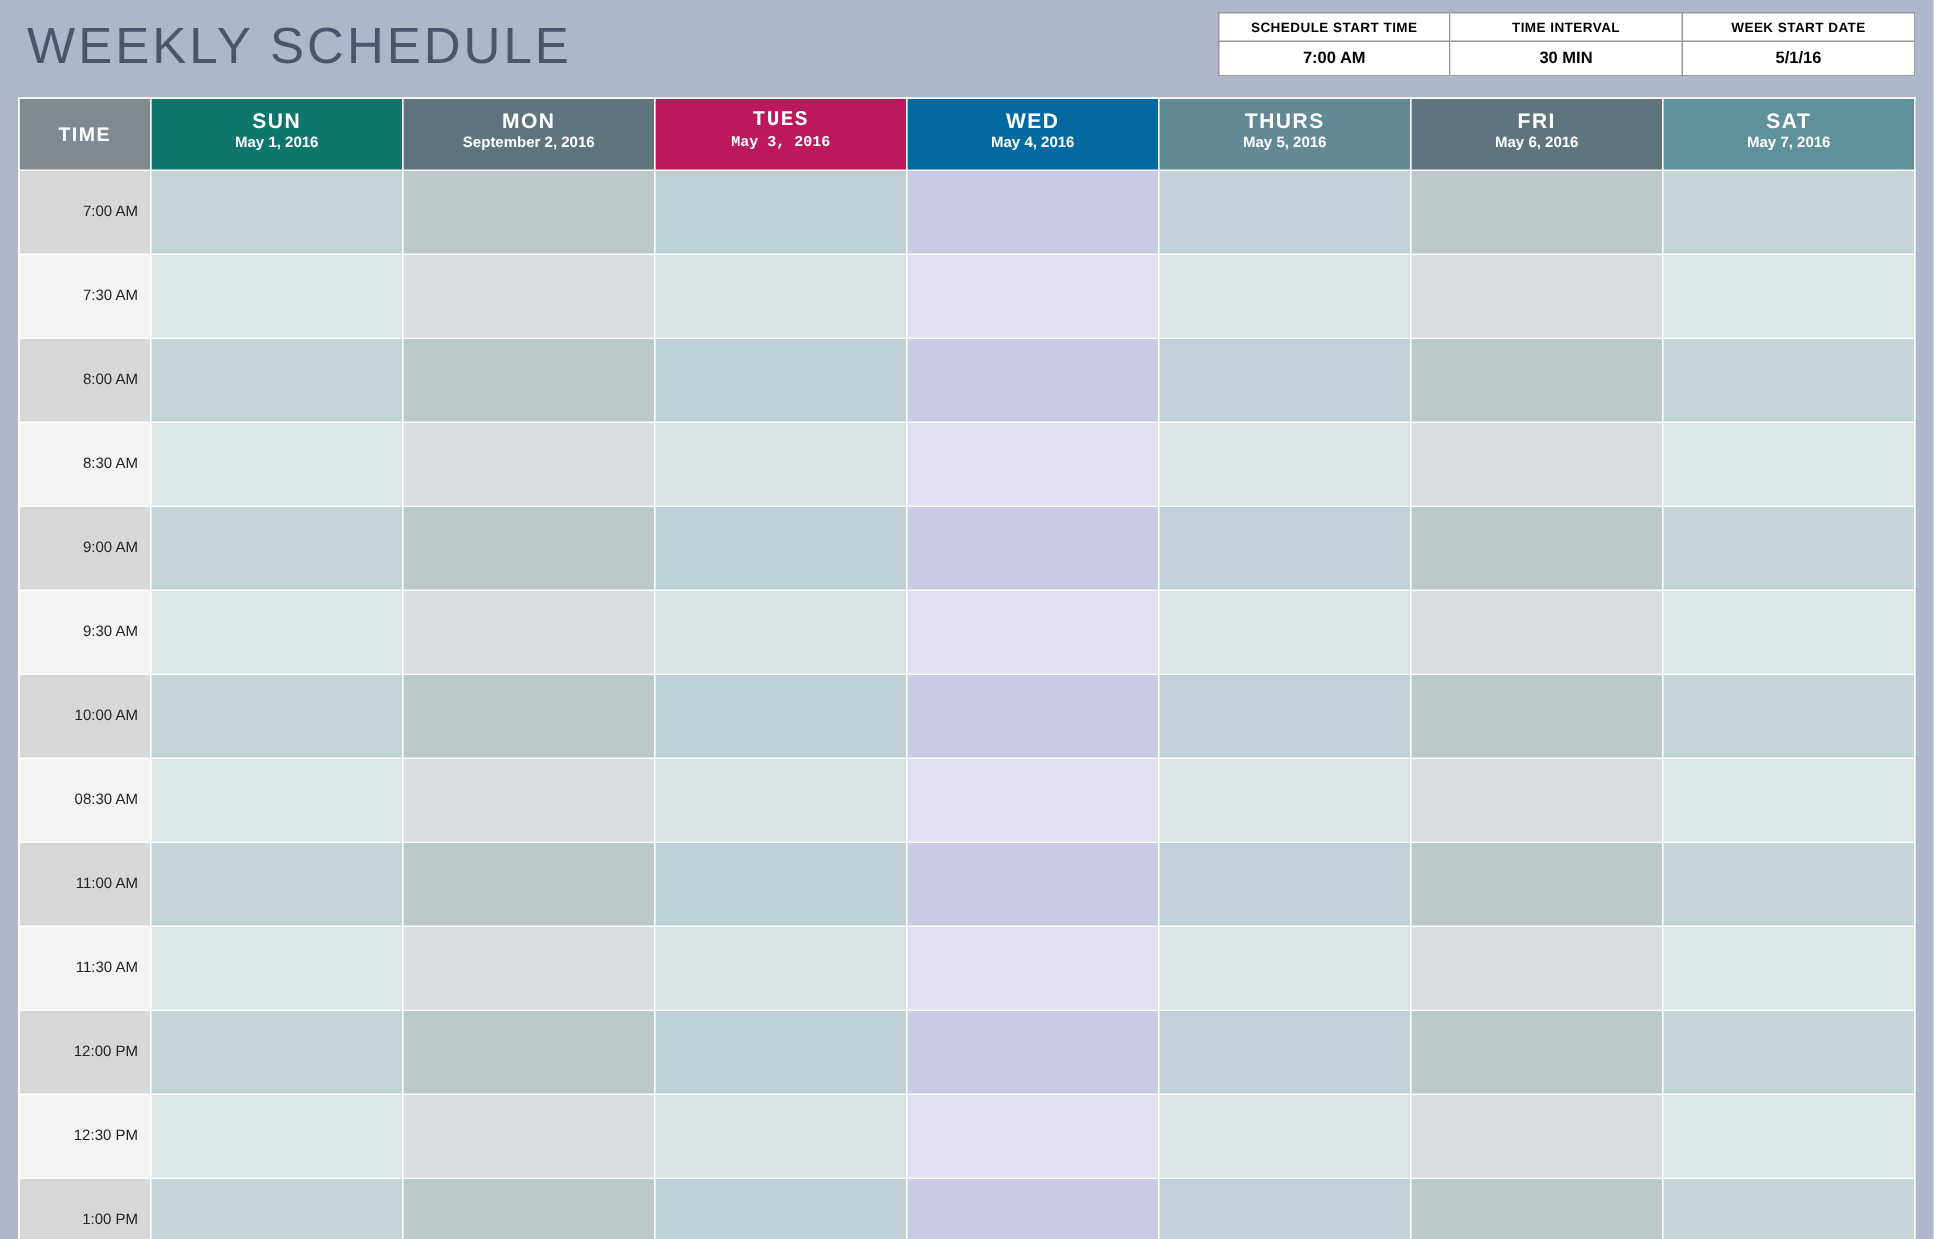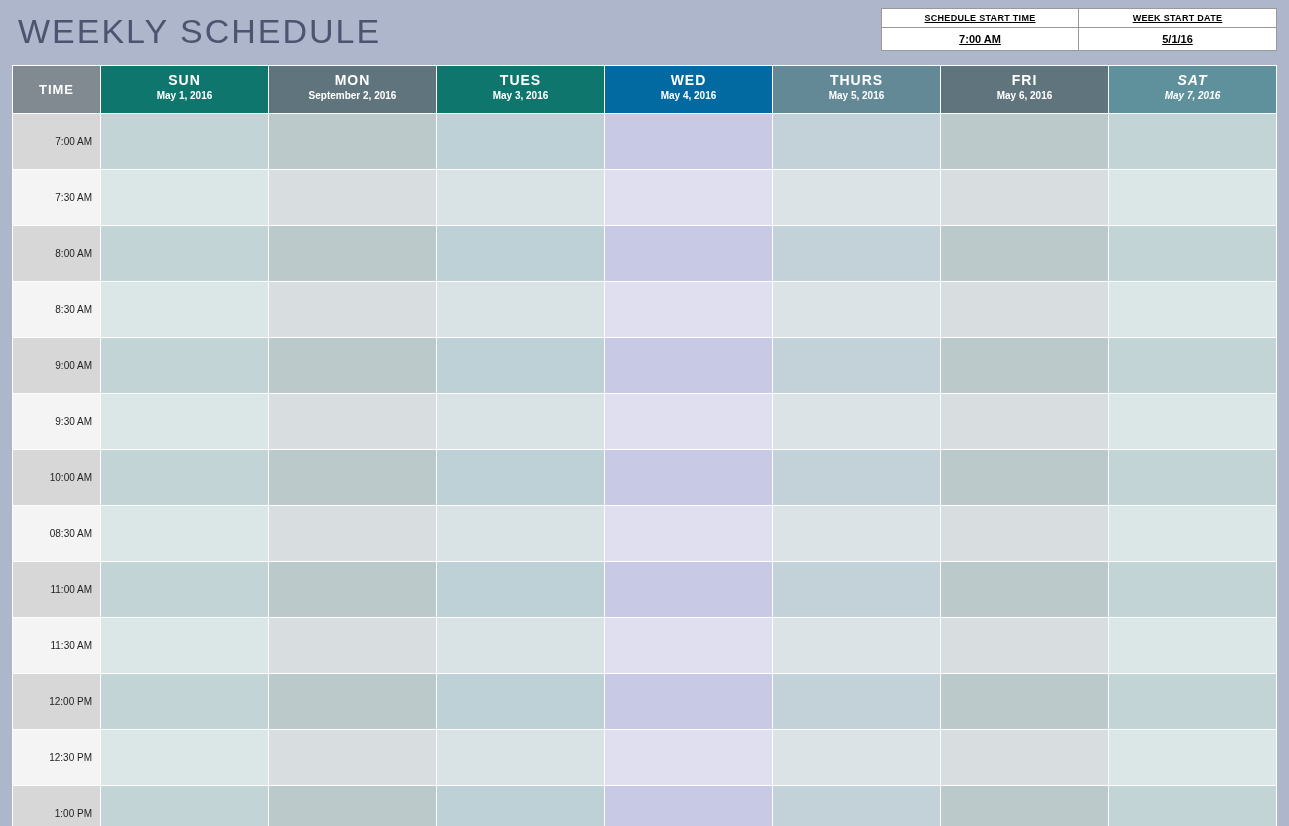--- a/index.html
+++ b/index.html
@@ -23,22 +23,21 @@
     padding-top: 4px;
     padding-left: 6px;
   }
   .settings {
     display: flex;
     gap: 0;
   }
   .setting-box {
     display: flex;
     flex-direction: column;
-    width: 198px;
-    text-decoration: underline;
+    width: 155px;
   }
   .setting-label {
     background: #ffffff;
     border: 1px solid #999;
     font-size: 9px;
     font-weight: bold;
     text-align: center;
     padding: 4px 2px;
     letter-spacing: 0.3px;
   }
@@ -94,25 +93,25 @@
     vertical-align: middle;
     color: #222;
   }
   td.slot {
     height: 56px;
   }
 
   
   .hdr-sun   { background:#0f766e; }
   .hdr-mon   { background:#5f747d; }
-  .hdr-tues  { background:#0f766e; }
+  .hdr-tues  { background:#be185d;font-family:Liberation Mono, monospace; }
   .hdr-wed   { background:#0369a1; }
   .hdr-thurs { background:#638997; }
   .hdr-fri   { background:#5f747d; }
-  .hdr-sat   { background:#5f919c;font-style:italic; }
+  .hdr-sat   { background:#5f919c; }
 
   
   .tc-even { background:#d7d7d7; }
   .tc-odd  { background:#f4f4f4; }
 
   
   .s-sun-even   { background:#c3d4d7; }
   .s-sun-odd    { background:#dbe6e7; }
   .s-mon-even   { background:#bcc9cb; }
   .s-mon-odd    { background:#d8dee0; }
@@ -131,20 +130,24 @@
 <body>
 
 <div class="top-row">
   <div class="title">WEEKLY SCHEDULE</div>
   <div class="settings" id="settings-panel">
       <div class="setting-box">
         <div class="setting-label">SCHEDULE START TIME</div>
         <div class="setting-value">7:00 AM</div>
       </div>
       <div class="setting-box">
+        <div class="setting-label">TIME INTERVAL</div>
+        <div class="setting-value">30 MIN</div>
+      </div>
+      <div class="setting-box">
         <div class="setting-label">WEEK START DATE</div>
         <div class="setting-value">5/1/16</div>
       </div>
     </div>
 </div>
 
 <table class="schedule">
   <colgroup id="colgroup">
       <col class="time-col">
       <col>

